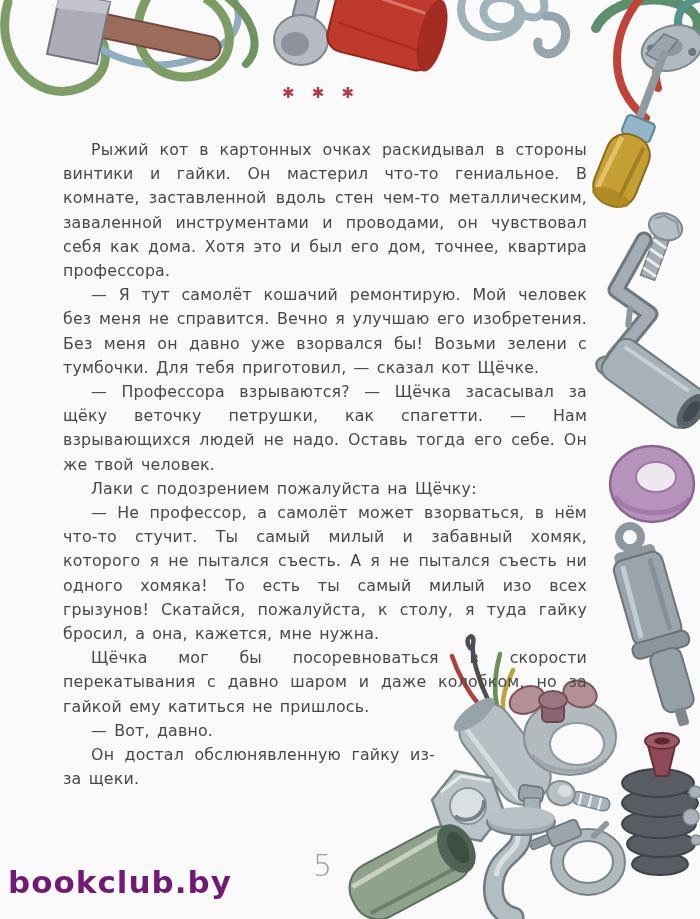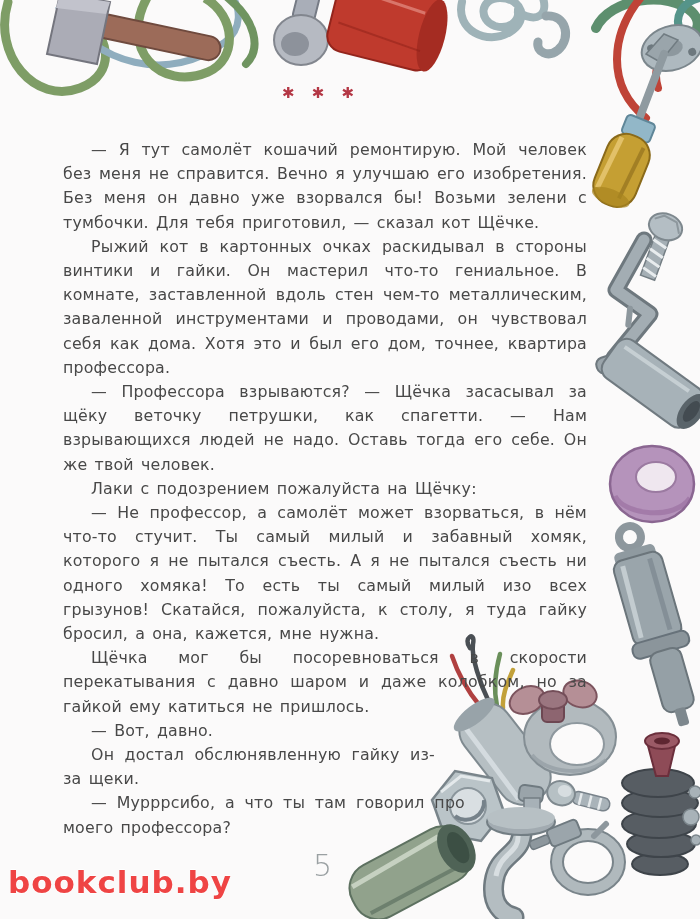--- a/index.html
+++ b/index.html
@@ -22,21 +22,21 @@
   }
   .story p{margin:0;text-indent:28px;}
   .story p.narrow-1{width:372px;}
   .story p.narrow-2{width:402px;}
   .page-number{
     position:absolute;left:313px;top:848px;
     color:#9aa0a2;font-size:30px;font-weight:300;
   }
   .watermark{
     position:absolute;left:8px;top:864px;
-    color:#ef4444;font-size:31px;font-weight:bold;letter-spacing:1px;
+    color:#701a75;font-size:31px;font-weight:bold;letter-spacing:1px;
     text-shadow:0 1px 1px #ffffff,0 -1px 1px #ffffff;
   }
 </style>
 </head>
 <body>
 
 <div class="page">
 
   <svg class="deco" width="700" height="919" viewBox="0 0 700 919">
 
@@ -222,28 +222,27 @@
     <g fill="#a8b2b8" stroke="#7b858b" stroke-width="1.5">
       <circle cx="695" cy="792" r="6"></circle>
       <circle cx="691" cy="817" r="8"></circle>
       <circle cx="696" cy="840" r="5"></circle>
     </g>
   </svg>
 
   <div class="divider">✱ ✱ ✱</div>
 
   <div class="story">
+    <p>Рыжий кот в картонных очках раскидывал в стороны винтики и гайки. Он мастерил что-то гениальное. В комнате, заставленной вдоль стен чем-то металлическим, заваленной инструментами и проводами, он чувствовал себя как дома. Хотя это и был его дом, точнее, квартира профессора.</p>
     <p>— Я тут самолёт кошачий ремонтирую. Мой человек без меня не справится. Вечно я улучшаю его изобретения. Без меня он давно уже взорвался бы! Возьми зелени с тумбочки. Для тебя приготовил, — сказал кот Щёчке.</p>
-    <p>Рыжий кот в картонных очках раскидывал в стороны винтики и гайки. Он мастерил что-то гениальное. В комнате, заставленной вдоль стен чем-то металлическим, заваленной инструментами и проводами, он чувствовал себя как дома. Хотя это и был его дом, точнее, квартира профессора.</p>
     <p>— Профессора взрываются? — Щёчка засасывал за щёку веточку петрушки, как спагетти. — Нам взрывающихся людей не надо. Оставь тогда его себе. Он же твой человек.</p>
     <p>Лаки с подозрением пожалуйста на Щёчку:</p>
     <p>— Не профессор, а самолёт может взорваться, в нём что-то стучит. Ты самый милый и забавный хомяк, которого я не пытался съесть. А я не пытался съесть ни одного хомяка! То есть ты самый милый изо всех грызунов! Скатайся, пожалуйста, к столу, я туда гайку бросил, а она, кажется, мне нужна.</p>
     <p>Щёчка мог бы посоревноваться в скорости перекатывания с давно шаром и даже колобком, но за гайкой ему катиться не пришлось.</p>
     <p>— Вот, давно.</p>
     <p class="narrow-1">Он достал обслюнявленную гайку из-за щеки.</p>
-    <p class="narrow-2">— Мурррсибо, а что ты там говорил про моего профессора?</p>
   </div>
 
   <div class="page-number">5</div>
 
   <div class="watermark">bookclub.by</div>
 
 </div>
 
 </body></html>

